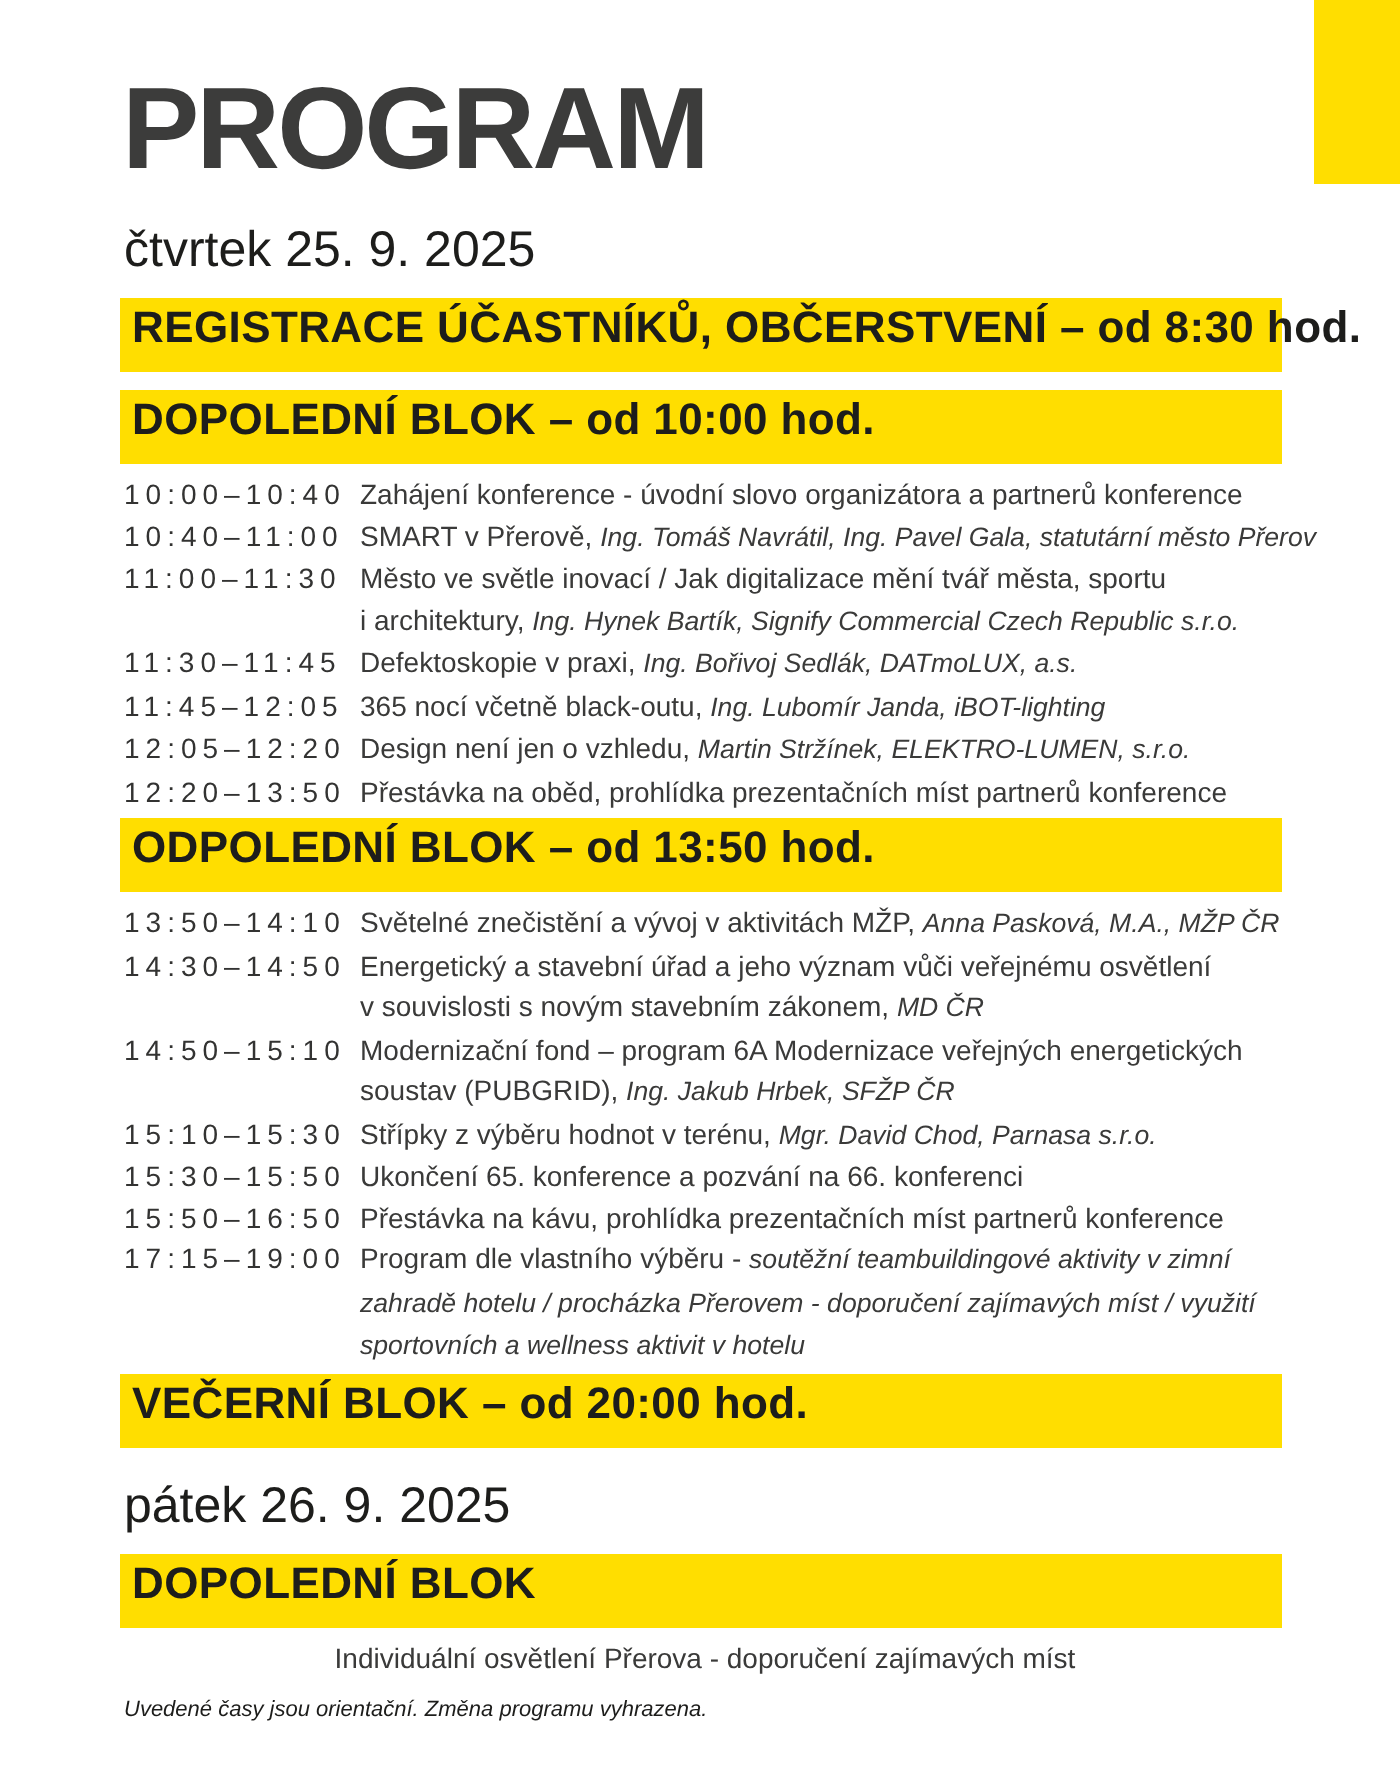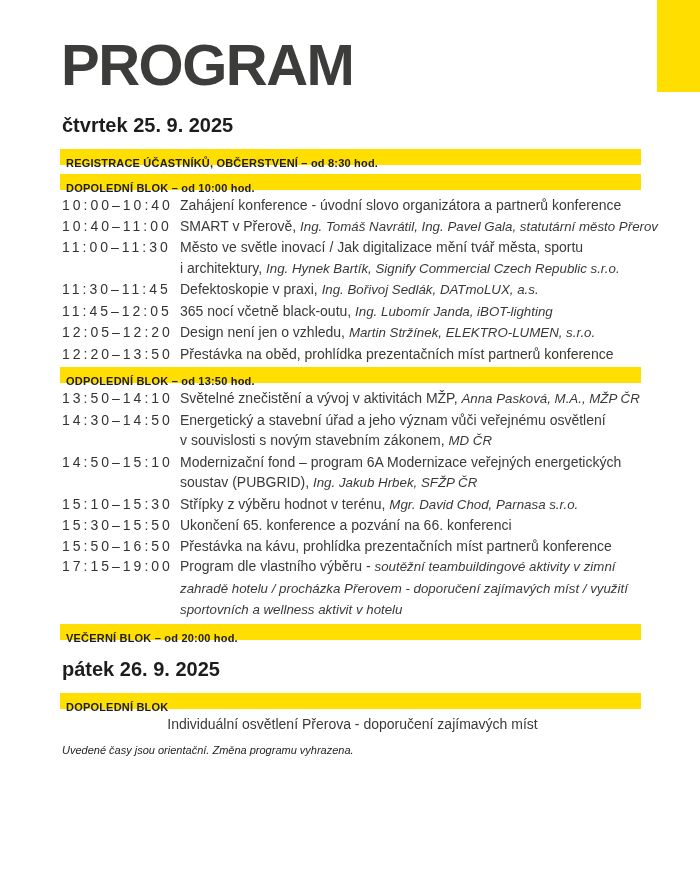--- a/index.html
+++ b/index.html
@@ -29,34 +29,34 @@
   .page-title{
     margin:34px 0 0 1px;
     font-size:58px;
     line-height:62px;
     font-weight:bold;
     letter-spacing:-1.5px;
     color:var(--title);
   }
   .day-heading{
     margin:14px 0 0 2px;
-    font-size:20px;
+    font-size:25px;
     line-height:30px;
-    font-weight:bold;
+    font-weight:normal;
     color:var(--ink);
   }
   .banner{
     margin-top:9px;
     width:581px;
-    height:16px;
+    height:37px;
     line-height:29px;
     background:var(--yellow);
     padding-left:6px;
     box-sizing:border-box;
-    font-size:11px;
+    font-size:22px;
     font-weight:bold;
     letter-spacing:0.2px;
     color:var(--ink);
     white-space:nowrap;
   }
   .rows{
     margin:5px 0 -6px 2px;
     line-height:20.5px;
     font-size:14px;
   }

